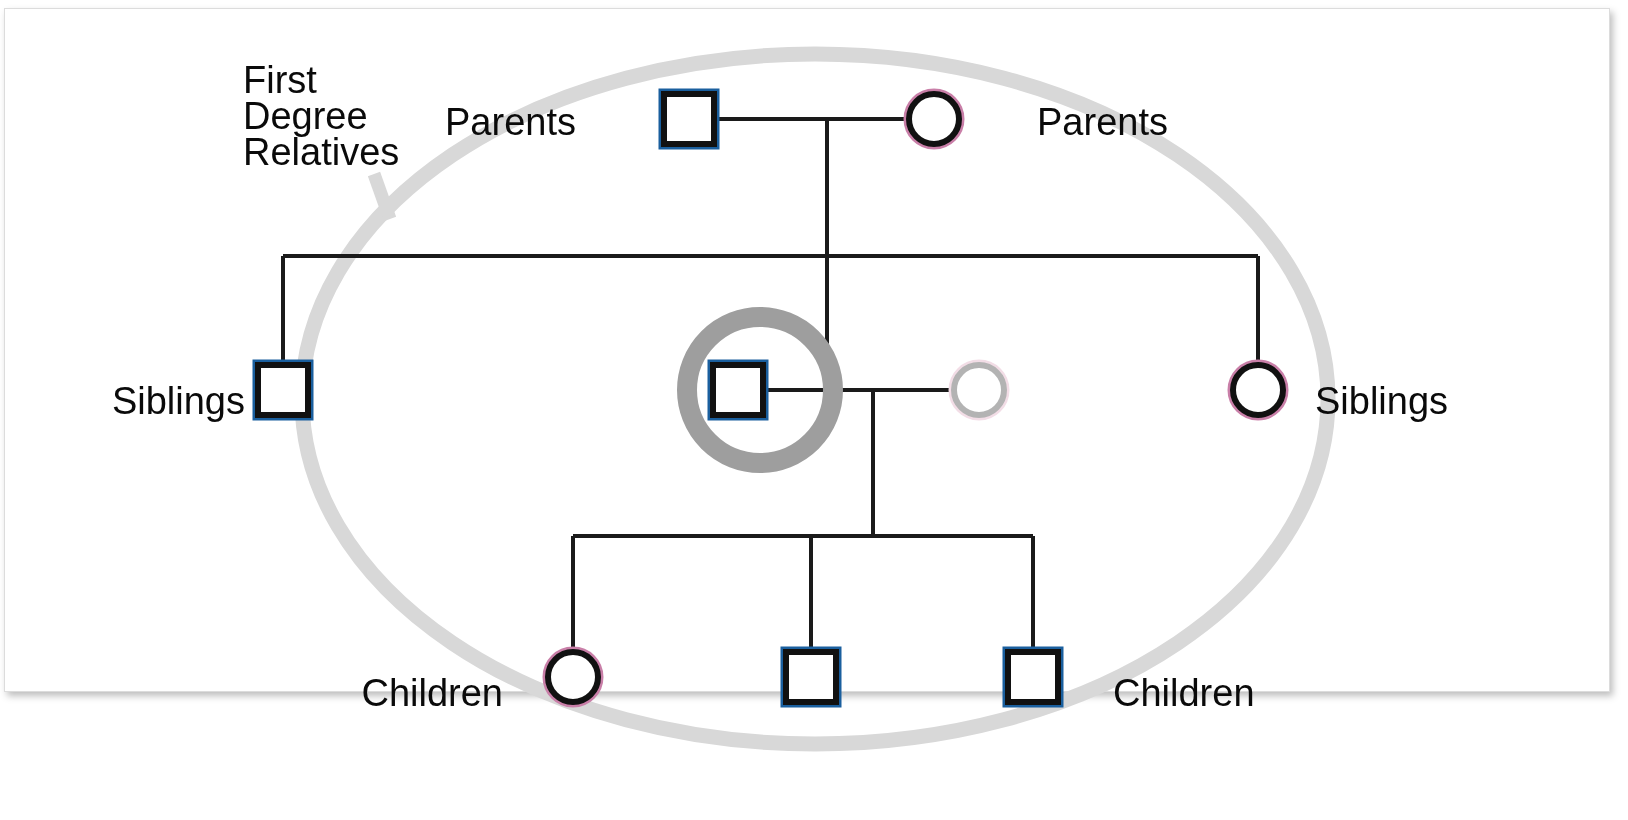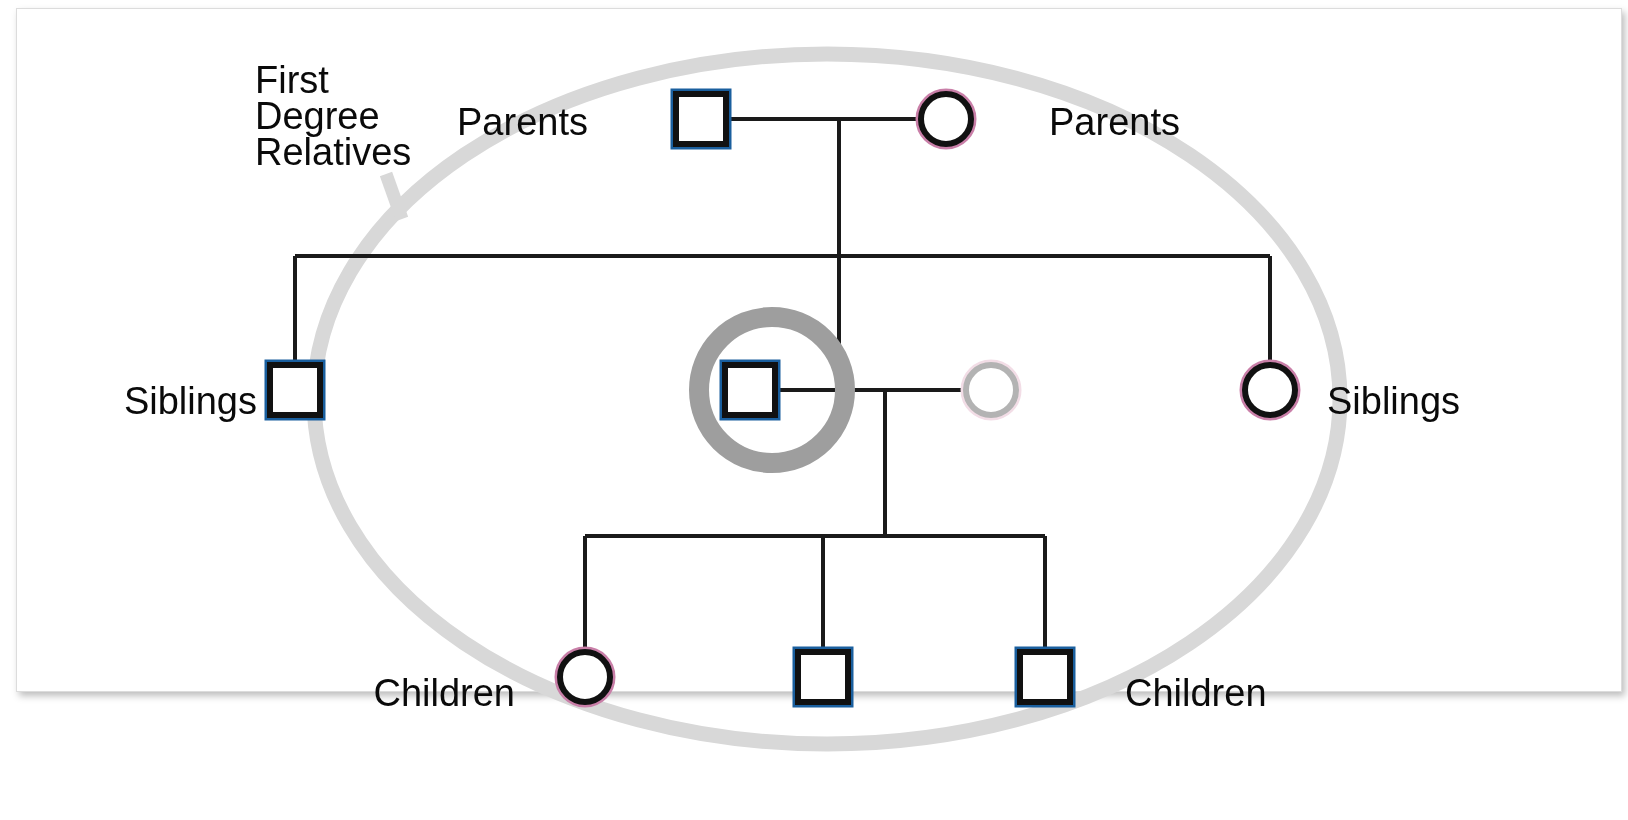--- a/index.html
+++ b/index.html
@@ -10,21 +10,21 @@
   }
   #page {
     position: relative;
     width: 1628px;
     height: 820px;
     background: #ffffff;
     overflow: hidden;
   }
   #canvas-card {
     position: absolute;
-    left: 16px;
+    left: 4px;
     top: 8px;
     width: 1606px;
     height: 684px;
     background: #ffffff;
     border: 1px solid #dcdcdc;
     box-sizing: border-box;
     box-shadow: 3px 4px 7px rgba(0,0,0,0.26);
   }
   #pedigree-svg {
     position: absolute;

